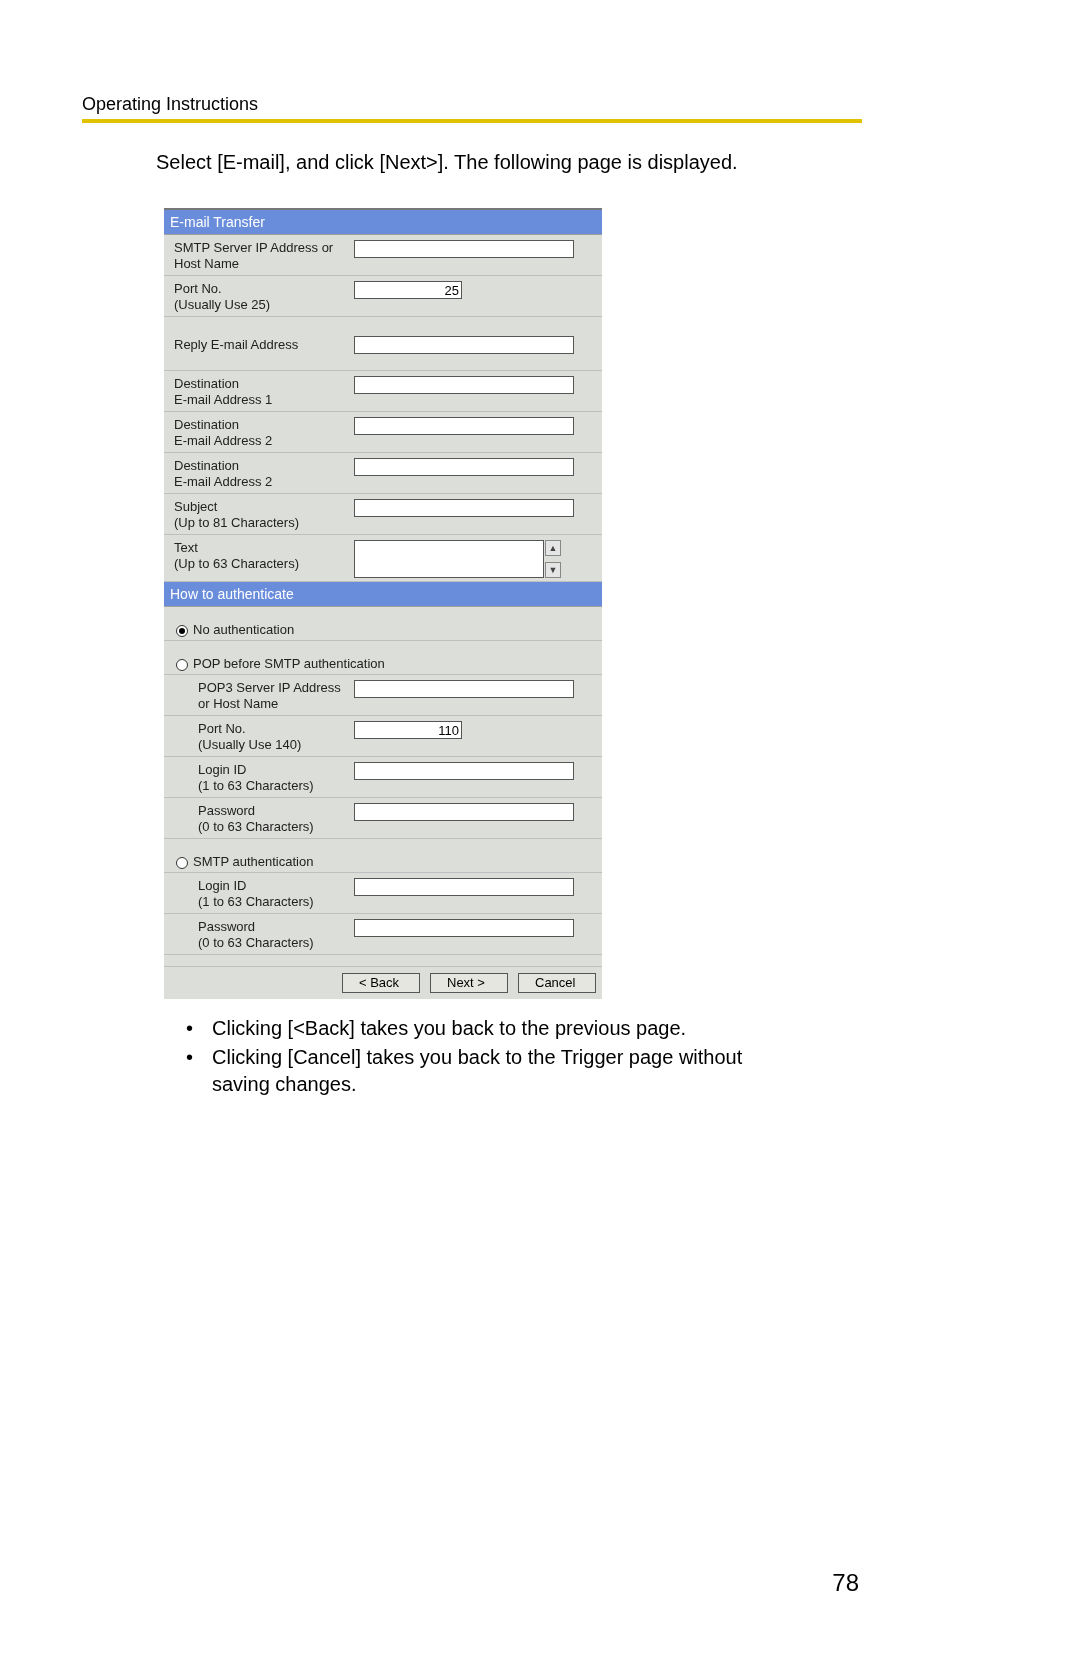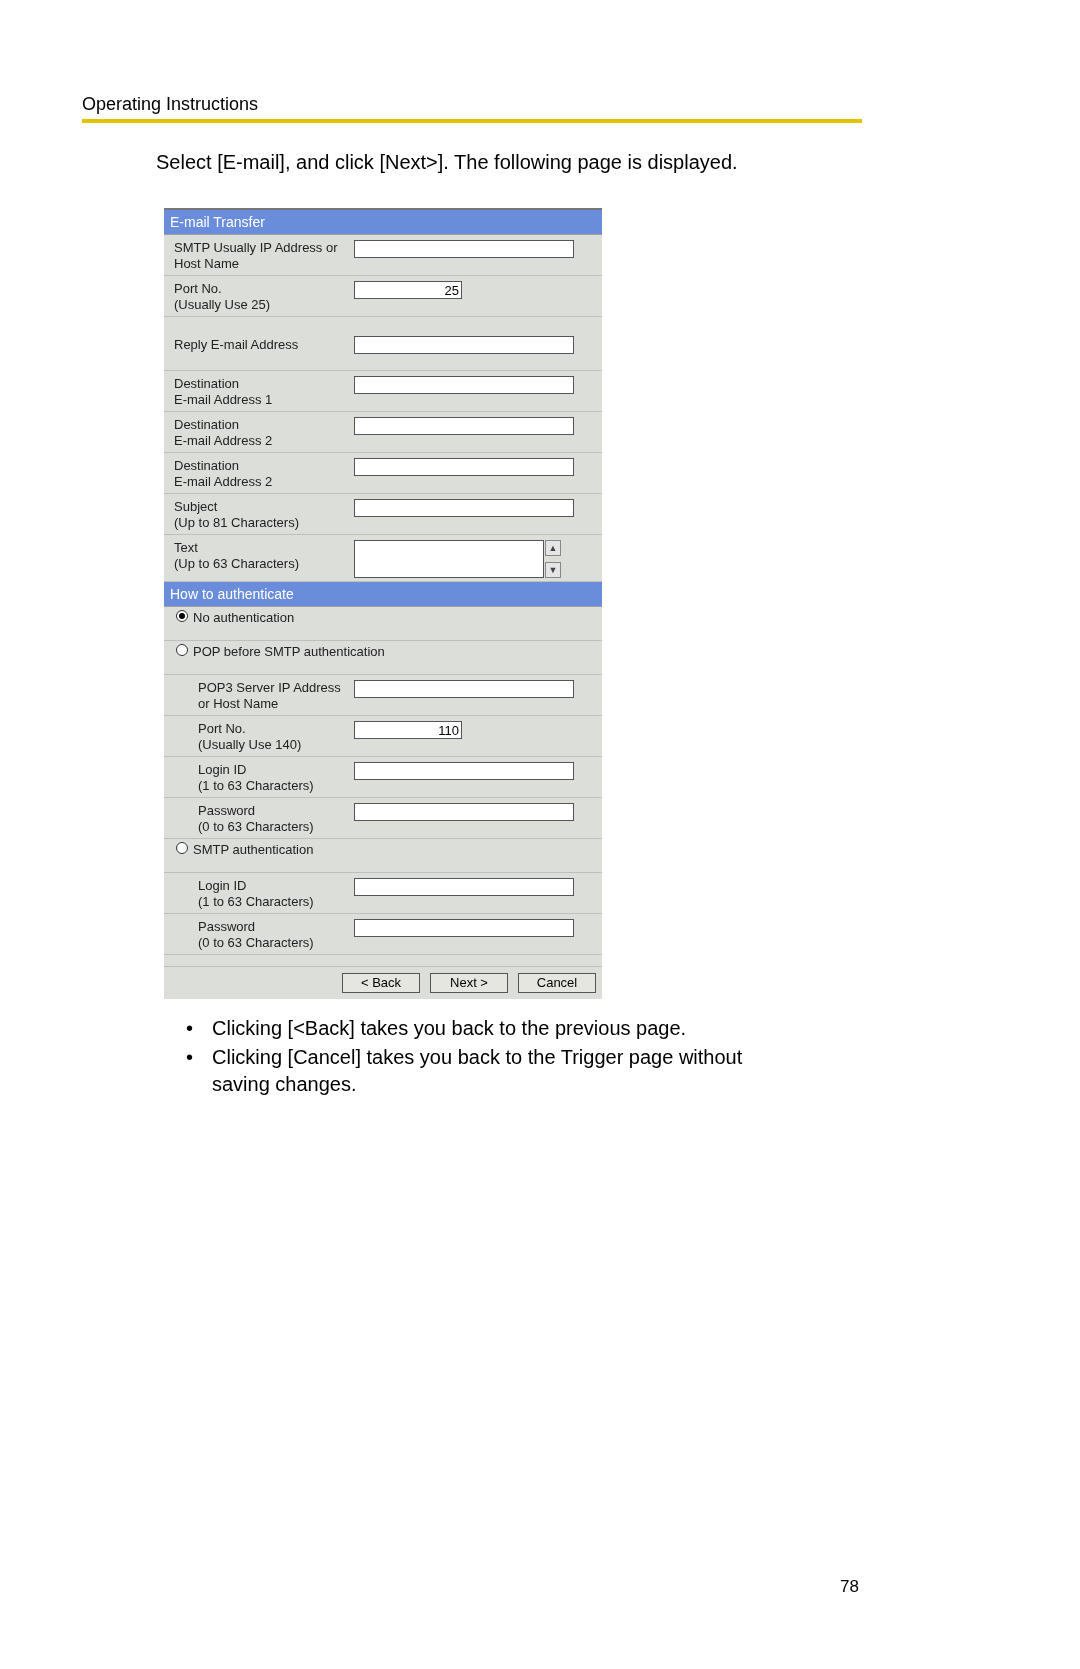--- a/index.html
+++ b/index.html
@@ -56,21 +56,21 @@
   .row {
     display: flex;
     align-items: flex-start;
     background: #dcded9;
     border-bottom: 1px solid #bfbfbf;
     min-height: 34px;
     font-size: 13px;
     color: #222;
     padding: 3px 4px 3px 10px;
   }
-  .row.radio-row { padding-left: 12px; align-items: flex-start; }
+  .row.radio-row { padding-left: 12px; align-items: flex-end; }
   .row .label {
     flex: 0 0 180px;
     padding-top: 2px;
     line-height: 16px;
   }
   .row .label.indent { padding-left: 24px; flex: 0 0 180px; }
   .row .field {
     flex: 1;
     display: flex;
     align-items: center;
@@ -136,43 +136,43 @@
     display: flex;
     justify-content: flex-end;
     gap: 10px;
   }
   .form-btn {
     background: #e6e6e0;
     border: 1px solid #555;
     font-size: 13px;
     width: 78px;
     height: 20px;
-    text-align: center;
     line-height: 18px;
     cursor: pointer;
+    padding-left: 16px;
   }
   .notes {
     margin-top: 16px;
     padding-left: 30px;
   }
   .note-item {
     display: flex;
     font-size: 20px;
     line-height: 27px;
     margin-bottom: 2px;
   }
   .bullet {
     width: 26px;
     flex-shrink: 0;
   }
   .page-num {
     position: absolute;
     bottom: 72px;
     right: 85px;
-    font-size: 17px;
+    font-size: 24px;
   }
   .spacer-row {
     background: #dcded9;
     height: 12px;
     border-bottom: 1px solid #bfbfbf;
   }
 </style>
 </head>
 <body>
 
@@ -180,21 +180,21 @@
   <div class="header-text">Operating Instructions</div>
   <div class="yellow-bar"></div>
 
   <div class="content">
     <div class="section-desc">Select [E-mail], and click [Next&gt;]. The following page is displayed.</div>
 
     <div class="form-panel">
       <div class="panel-header">E-mail Transfer</div>
 
       <div class="row">
-        <div class="label">SMTP Usually IP Address or Host Name</div>
+        <div class="label">SMTP Server IP Address or Host Name</div>
         <div class="field">
             <input type="text" class="inp-wide" value="" style="">
           </div>
       </div>
 
       <div class="row">
         <div class="label">
           <div>Port No.</div>
           <div>(Usually Use 25)</div>
         </div>

